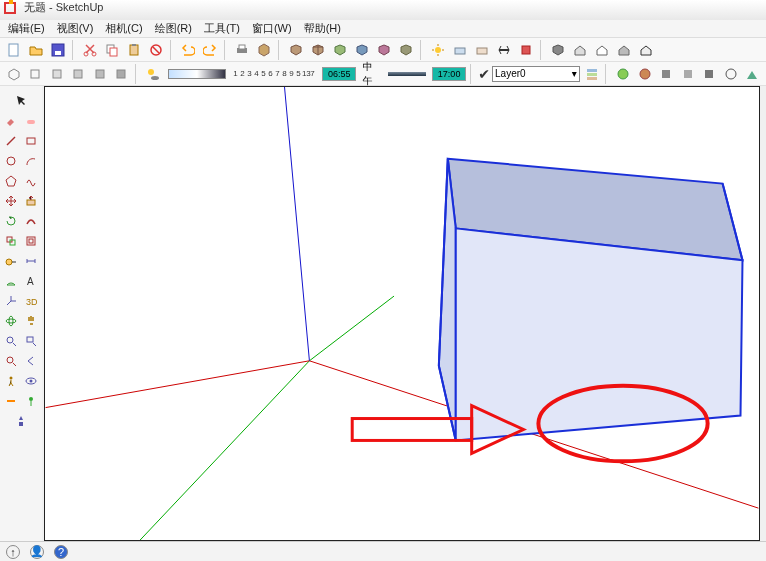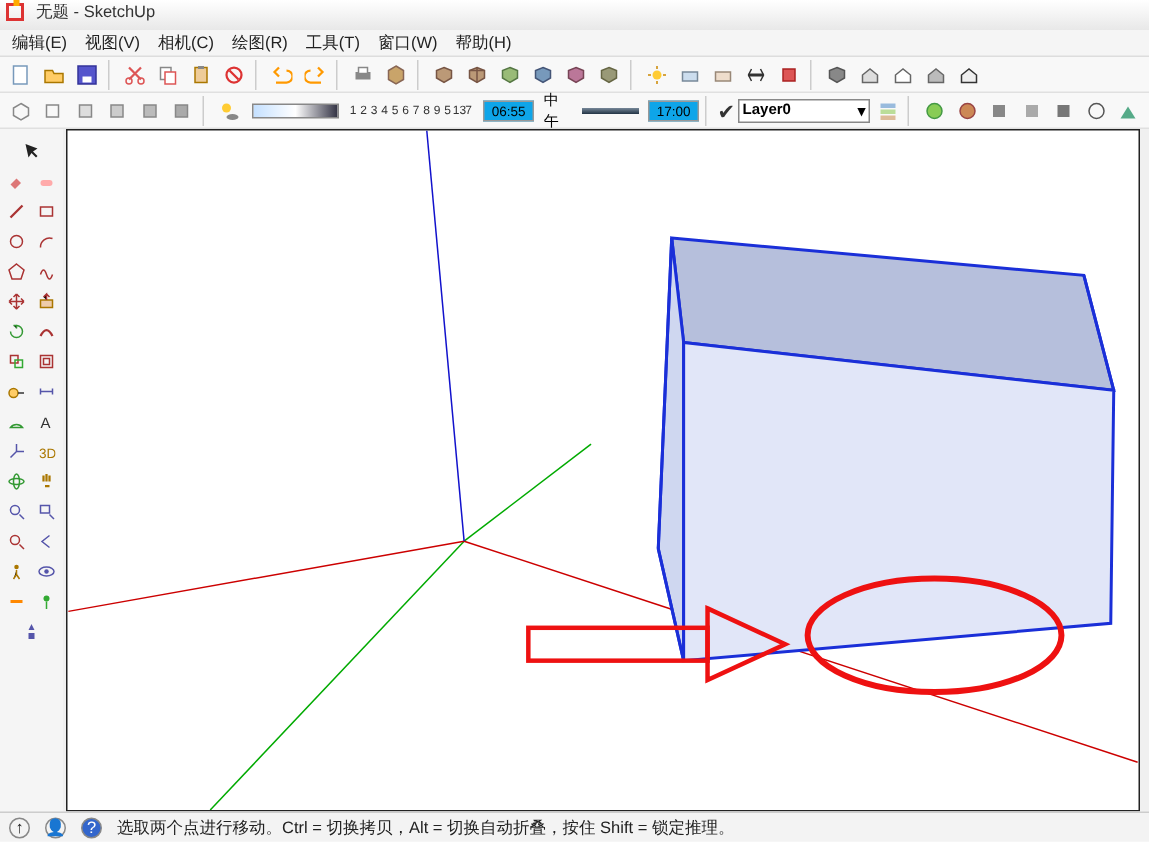--- a/index.html
+++ b/index.html
@@ -8,22 +8,22 @@
 .titlebar .icon { width: 16px; height: 16px; margin-right: 4px; }
 .menubar { height: 18px; background: #f5f5f5; display: flex; align-items: center; padding-left: 8px; gap: 12px; color: #222; border-bottom: 1px solid #ddd; text-align: center; }
 .menubar span { cursor: default; }
 .toolbar-row { height: 24px; background: #f8f8f8; display: flex; align-items: center; padding: 0 4px; gap: 2px; border-bottom: 1px solid #e0e0e0; }
 .tbtn { width: 20px; height: 20px; display: flex; align-items: center; justify-content: center; border: 1px solid transparent; background: transparent; }
 .tsep { width: 4px; height: 20px; border-left: 1px solid #ccc; margin: 0 2px; }
 .shadow-panel { height: 22px; display: flex; align-items: center; gap: 6px; }
 .shadow-scale { display:flex; align-items:center; gap:0; font-size:8px; color:#333; }
 .shadow-scale .tick { width:7px; text-align:center; }
 .grad { width: 60px; height: 10px; background: linear-gradient(90deg,#c4e0ff 0%,#fff 50%,#334 100%); border:1px solid #888; }
-.time-box { width: 36px; height: 14px; border: 1px solid #999; background: #0ea5e9; font-size: 9px; text-align:center; line-height:12px; }
-.layer-box { width: 90px; height: 16px; border: 1px solid #888; background:#fff; display:flex; align-items:center; padding:0 2px; font-size:10px; justify-content:space-between;font-weight:bold;}
+.time-box { width: 36px; height: 14px; border: 1px solid #999; background: #14b8a6; font-size: 9px; text-align:center; line-height:12px; }
+.layer-box { width: 90px; height: 16px; border: 1px solid #888; background:#fff; display:flex; align-items:center; padding:0 2px; font-size:10px; justify-content:space-between;}
 .work { position: absolute; top: 86px; left: 44px; right: 6px; bottom: 20px; background: #fff; border: 1px solid #222; }
 .tool-col { position: absolute; top: 86px; left: 0; width: 42px; bottom: 20px; background: #f5f5f5; display: flex; flex-direction: column; align-items: center; padding-top: 6px; gap: 2px; }
 .tool-col .pair { display: flex; gap: 2px; }
 .tool-col .tbtn { width: 18px; height: 18px; }
 .tool-single { display:flex; gap:2px; }
 .statusbar { position: absolute; bottom: 0; left: 0; right: 0; height: 20px; background: #f3f3f3; border-top: 1px solid #ccc; display: flex; align-items: center; padding: 0 6px; gap: 10px; color: #222; }
 .circ { width:14px; height:14px; border:1px solid #888; border-radius:50%; display:flex; align-items:center; justify-content:center; }
 svg.vp { width:100%; height:100%; display:block; }
 </style>
 </head>
@@ -548,14 +548,13 @@
       <rect x="308" y="333" width="120" height="22" fill="none" stroke="#e11" stroke-width="3"></rect>
       <path d="M428 320 L480 344 L428 368 Z" fill="none" stroke="#e11" stroke-width="3"></path>
     </g>
   </svg>
 </div>
 
 <div class="statusbar">
   <span class="circ">↑</span>
   <span class="circ">👤</span>
   <span class="circ" style="background:#36c;color:#fff">?</span>
-  <span>选取两个点进行移动。Ctrl = 切换拷贝，Alt = 切换自动折叠，按住 Shift = 锁定推理。</span>
 </div>
 
 </body></html>

